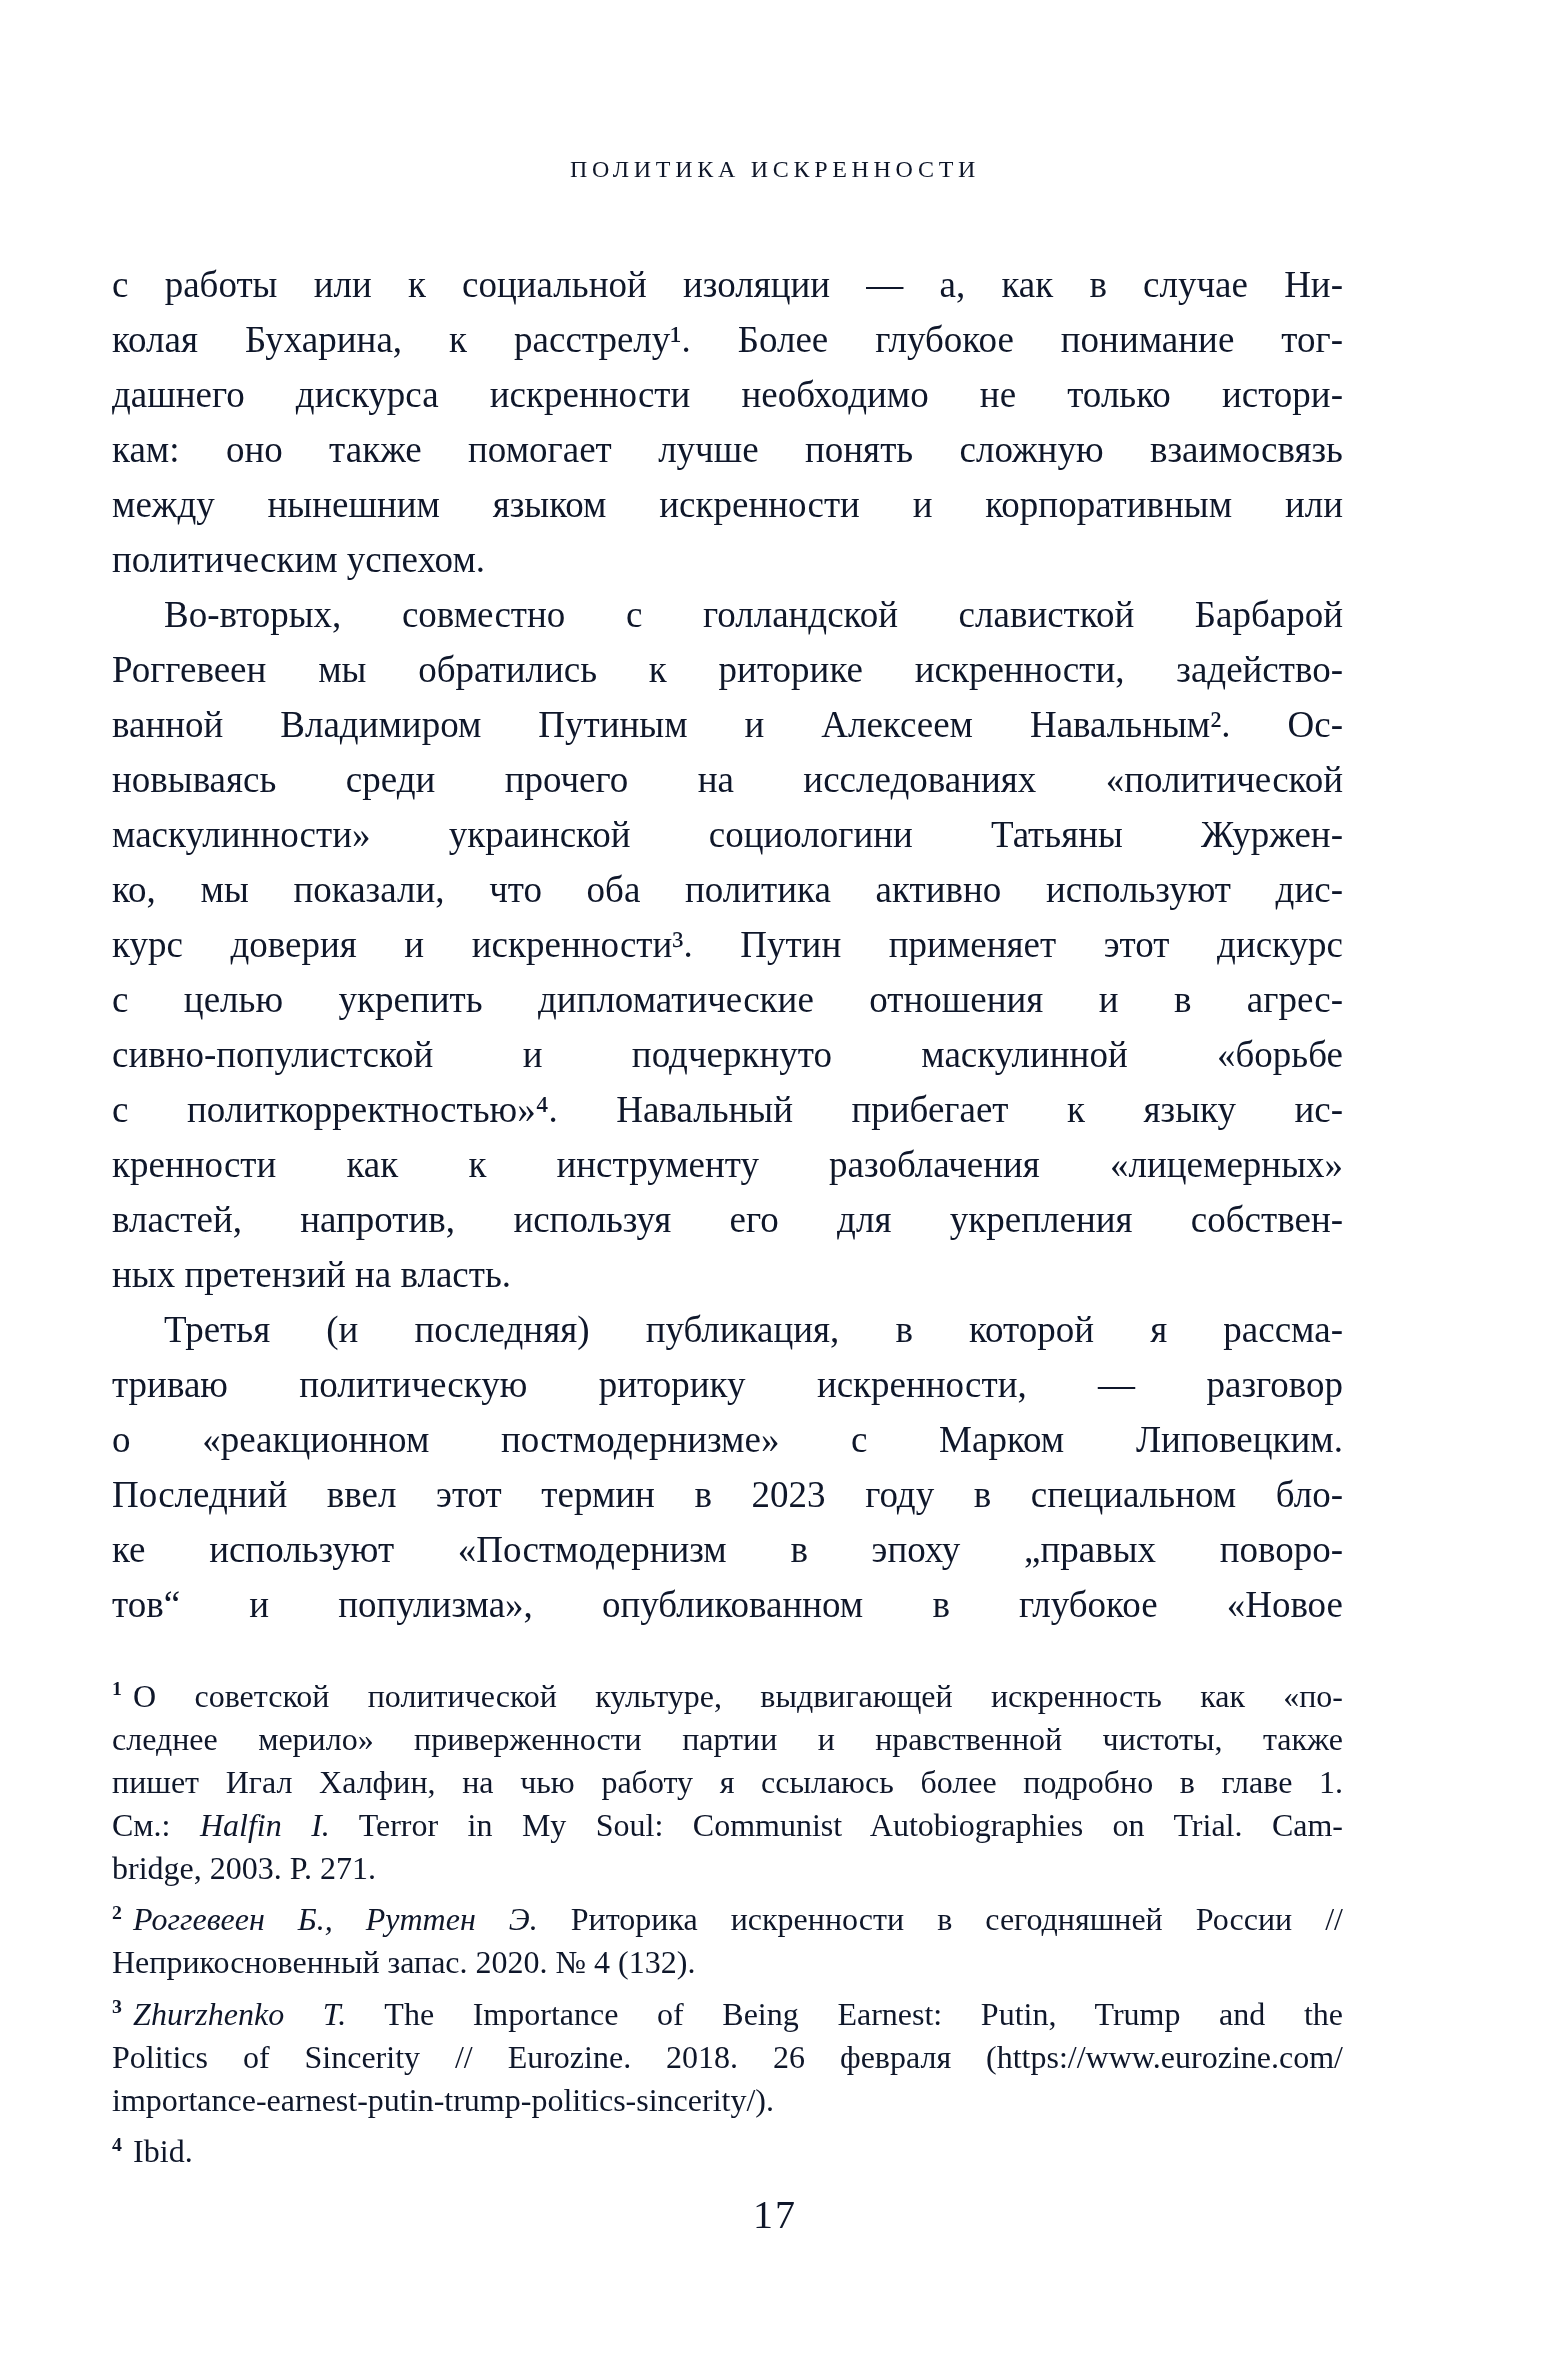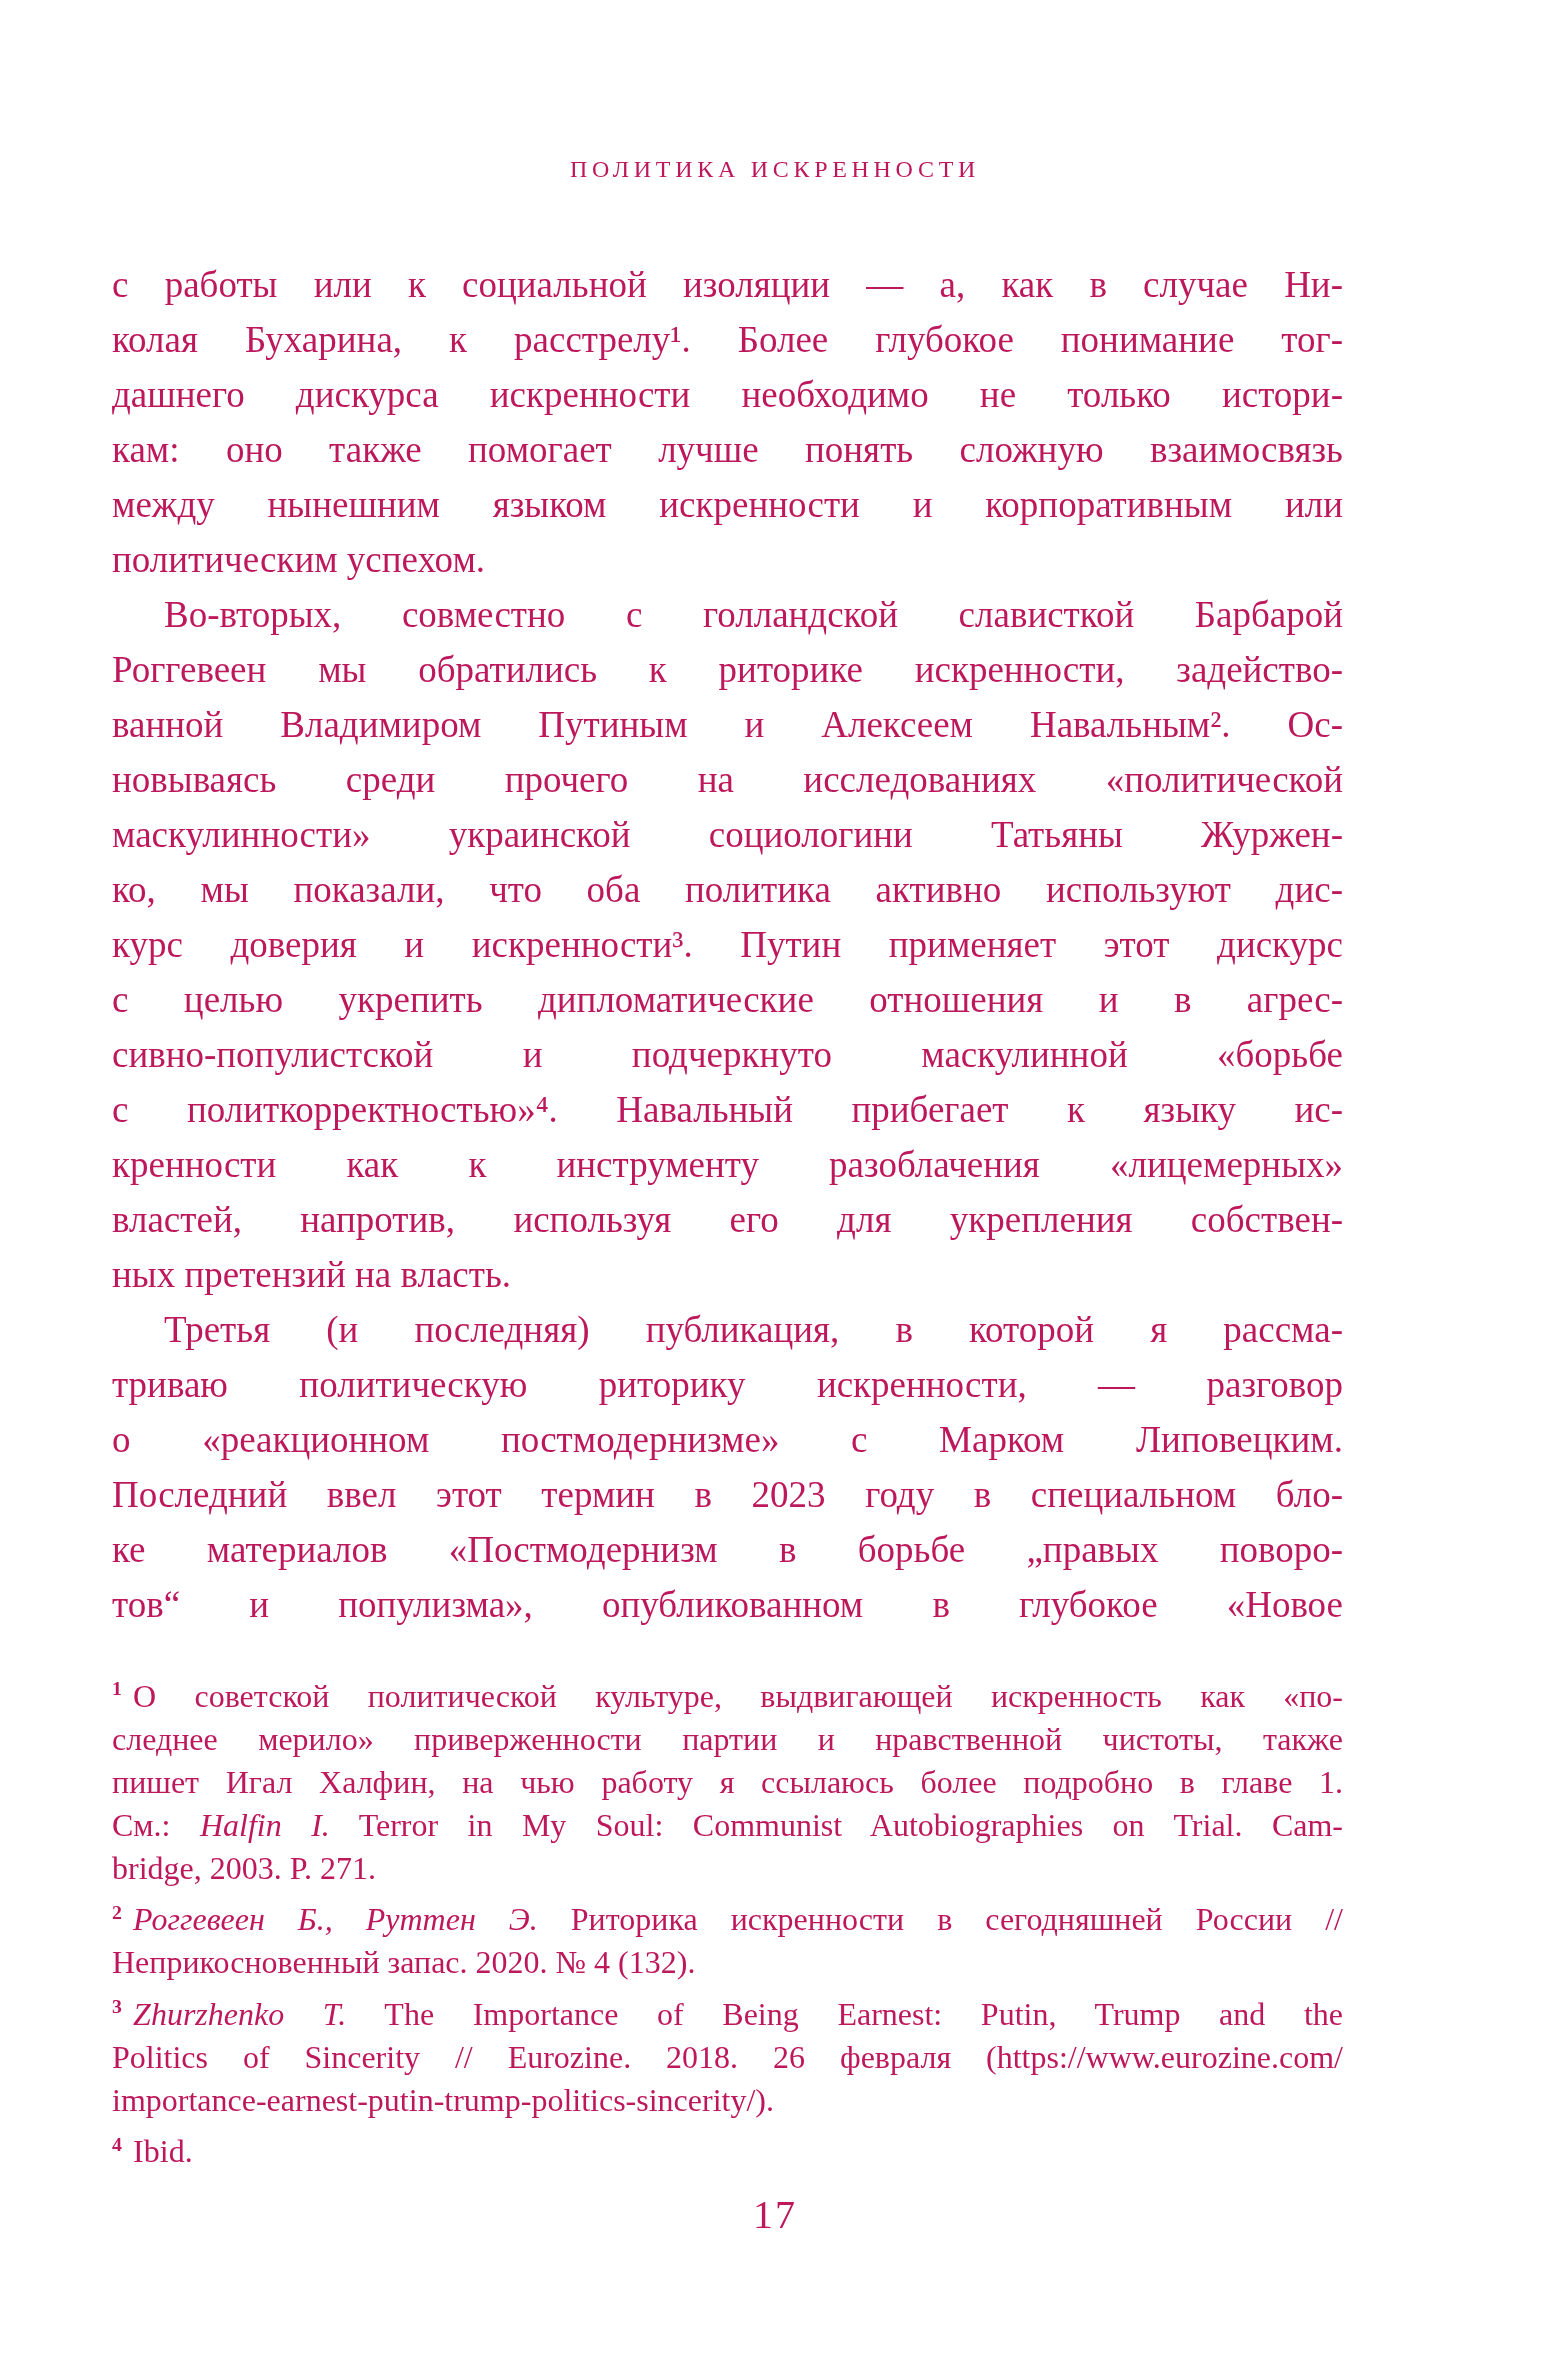--- a/index.html
+++ b/index.html
@@ -1,21 +1,21 @@
 <!DOCTYPE html>
 <html lang="ru" style="font-size:15px"><head>
 <meta charset="utf-8">
 <style>
   html, body { margin: 0; padding: 0; background: #ffffff; }
   .page {
     position: relative;
     width: 1550px;
     height: 2364px;
     background: #ffffff;
-    color: #be185d;
+    color: #0f172a;
     font-family: "Liberation Serif", "DejaVu Serif", serif;
     overflow: hidden;
   }
   .running-head {
     position: absolute;
     top: 156px;
     left: 0;
     width: 100%;
     text-align: center;
     font-size: 24px;
@@ -96,21 +96,21 @@
         <div class="line">с политкорректностью»⁴. Навальный прибегает к языку ис-</div>
         <div class="line">кренности как к инструменту разоблачения «лицемерных»</div>
         <div class="line">властей, напротив, используя его для укрепления собствен-</div>
         <div class="line lastline">ных претензий на власть.</div>
       </div>
       <div class="para">
         <div class="line indent">Третья (и последняя) публикация, в которой я рассма-</div>
         <div class="line">триваю политическую риторику искренности, — разговор</div>
         <div class="line">о «реакционном постмодернизме» с Марком Липовецким.</div>
         <div class="line">Последний ввел этот термин в 2023 году в специальном бло-</div>
-        <div class="line">ке материалов «Постмодернизм в борьбе „правых поворо-</div>
+        <div class="line">ке используют «Постмодернизм в эпоху „правых поворо-</div>
         <div class="line">тов“ и популизма», опубликованном в глубокое «Новое</div>
       </div>
     </div>
 
   <div class="footnotes">
       <div class="footnote">
         <div class="fn-line"><sup class="fn-marker">1</sup><span>О советской политической культуре, выдвигающей искренность как «по-</span></div>
         <div class="fn-line"><span>следнее мерило» приверженности партии и нравственной чистоты, также</span></div>
         <div class="fn-line"><span>пишет Игал Халфин, на чью работу я ссылаюсь более подробно в главе 1.</span></div>
         <div class="fn-line"><span>См.: </span><span class="fn-italic">Halfin I.</span><span> Terror in My Soul: Communist Autobiographies on Trial. Cam-</span></div>

